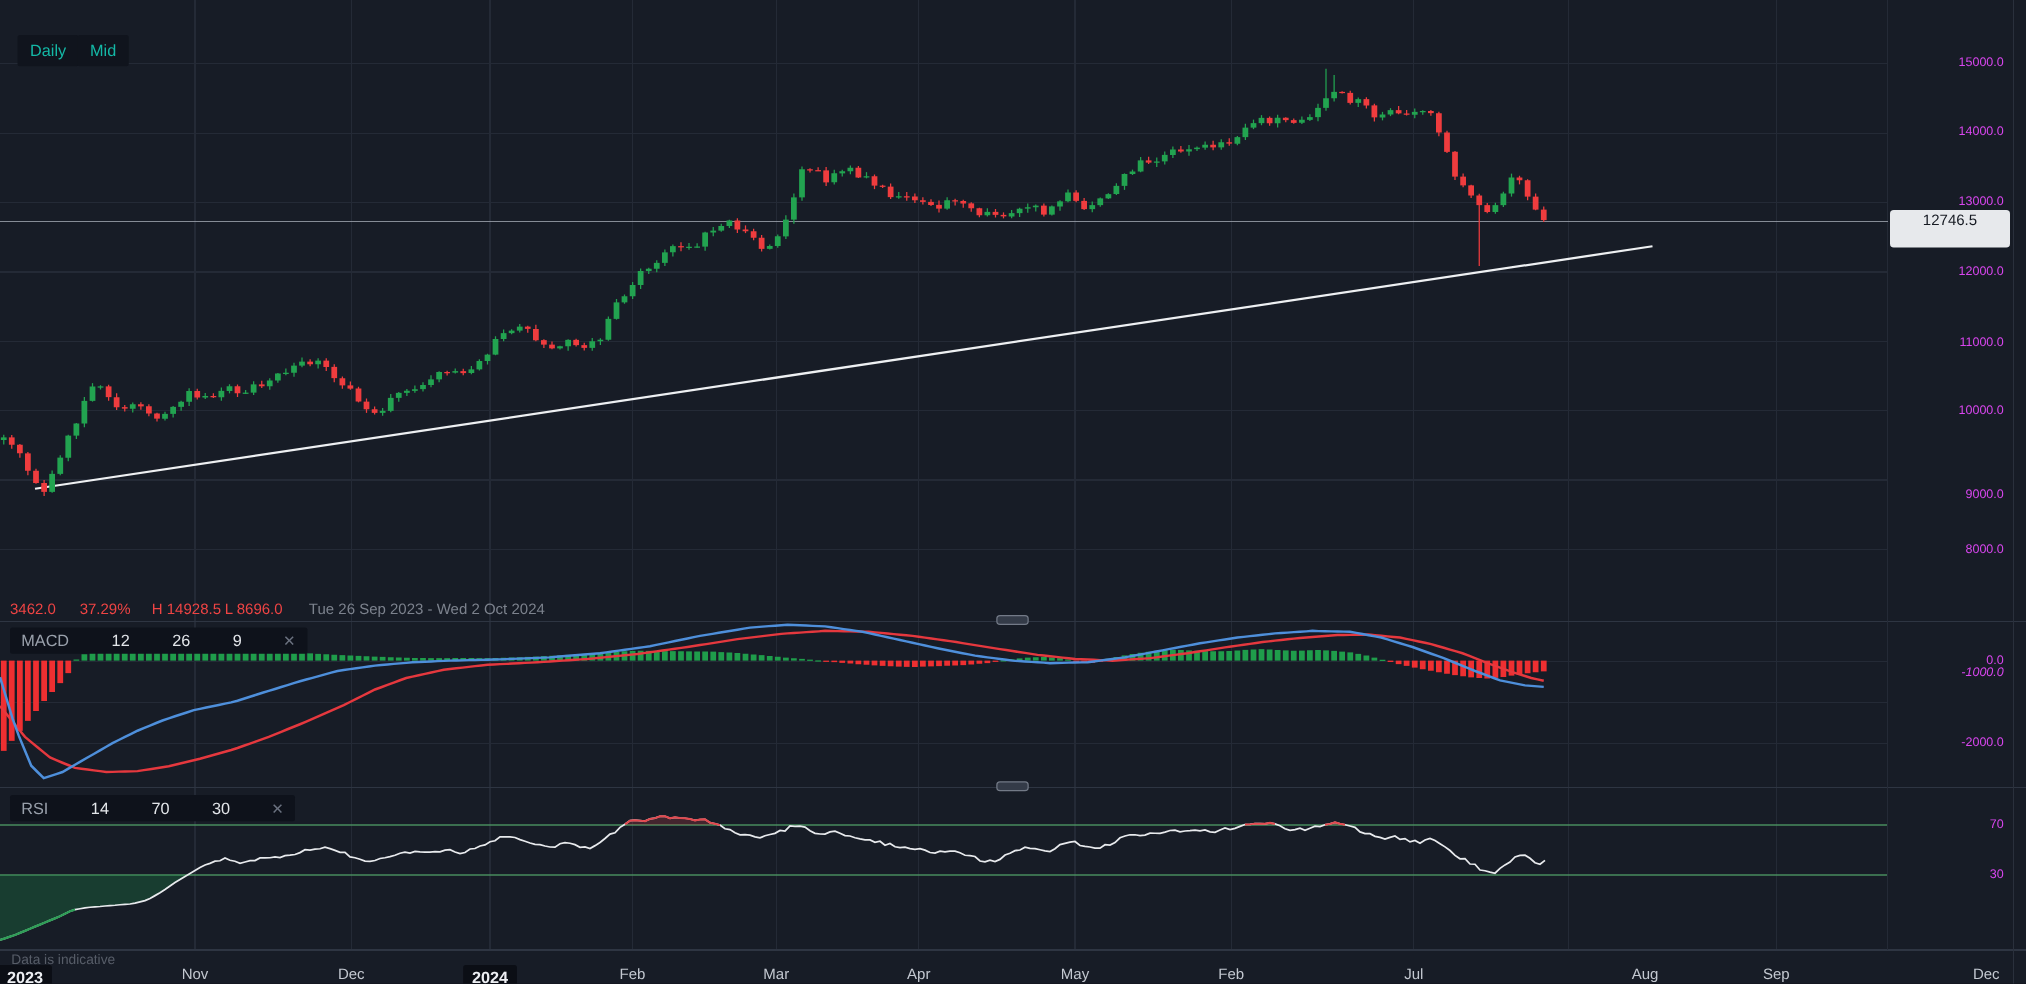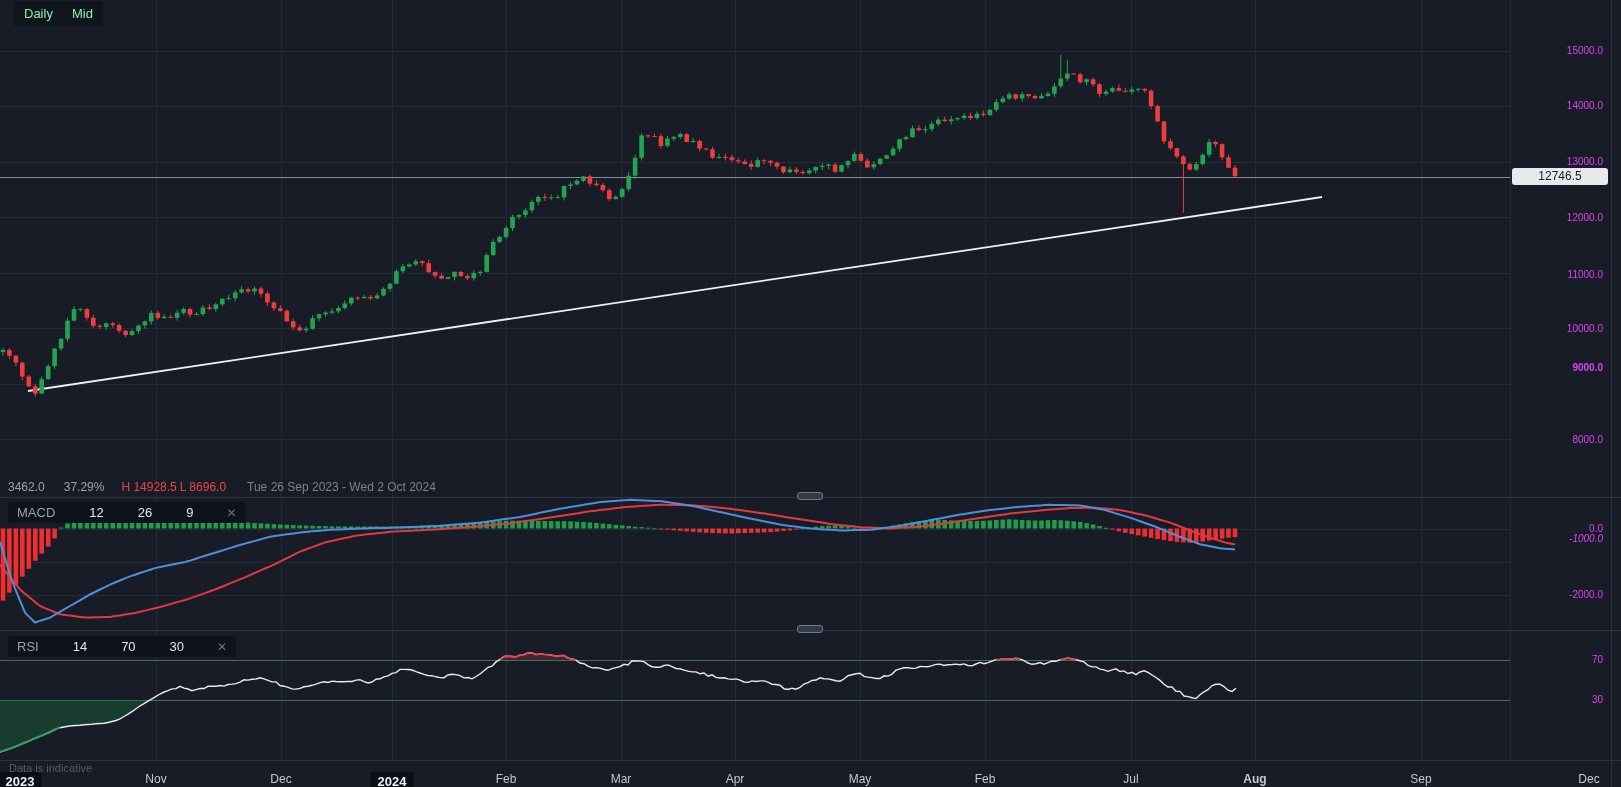--- a/index.html
+++ b/index.html
@@ -1,32 +1,32 @@
 <!DOCTYPE html>
 <html><head>
 <meta charset="utf-8">
 <style>
   html,body{margin:0;padding:0;background:#10141b;}
   .stage{position:relative;width:1621px;height:787px;background:#171c26;overflow:hidden;
          font-family:"Liberation Sans",sans-serif;-webkit-user-select:none;user-select:none;}
   #chart-svg{position:absolute;left:0;top:0;}
-  .btn{position:absolute;top:1px;background:#10141d;color:#86efac;font-size:13px;
+  .btn{position:absolute;top:28px;background:#10141d;color:#14b8a6;font-size:13px;
        padding:6px 10px;border-radius:2px;cursor:pointer;line-height:1;}
   .status-line{position:absolute;left:8px;top:480px;font-size:12px;display:flex;align-items:center;white-space:nowrap;}
-  .status-line .blue{color:#a3a3a3;}
+  .status-line .blue{color:#ef4444;}
   .status-line .white{color:#ef4444;}
   .status-line .gray{color:#7c828d;}
   .pane-chip{position:absolute;background:#0e121b;border-radius:2px;padding:4px 9px;
              font-size:13px;display:flex;align-items:center;color:#e3e6ea;line-height:1;gap:24px;}
   .pane-chip .chip-title{color:#99a0ab;}
   .pane-chip .num{margin-left:10px;color:#e3e6ea;}
   .pane-chip .close{margin-left:9px;color:#6b7280;cursor:pointer;font-size:12px;}
   .axis-label{position:absolute;right:8px;font-size:10px;color:#d946ef;line-height:16px;height:16px;}
   .price-axis,.macd-axis,.rsi-axis{position:absolute;left:1510px;width:101px;top:0;height:760px;cursor:ns-resize;}
-  .price-chip{position:absolute;left:1512px;top:168px;width:96px;height:17px;background:#e7e9ec;
+  .price-chip{position:absolute;left:1512px;top:168px;width:96px;height:30px;background:#e7e9ec;
               color:#161a22;font-size:12px;border-radius:3px;text-align:center;line-height:17px;z-index:3;}
   .time-axis{position:absolute;left:0;top:761px;width:1621px;height:26px;cursor:ew-resize;}
   .time-label{position:absolute;top:11px;transform:translateX(-50%);font-size:12px;color:#c3c8d0;white-space:nowrap;}
   .time-label.year{font-size:13px;font-weight:bold;color:#edeff3;background:#0b0e15;padding:2px 7px;border-radius:2px;}
   .footer-note{position:absolute;left:9px;top:762px;font-size:11px;color:#575d68;}
   .sep-handle{position:absolute;left:797px;width:26px;height:8px;background:#343b48;
               border:1px solid #737a87;border-radius:3px;box-sizing:border-box;cursor:ns-resize;z-index:2;}
 </style>
 </head>
 <body>
@@ -683,41 +683,41 @@
     <span class="close">✕</span>
   </div>
 
   <div class="price-axis" id="price-axis">
       <div class="axis-label" style="top: 43px;">15000.0</div>
       <div class="axis-label" style="top: 98px;">14000.0</div>
       <div class="axis-label" style="top: 154px;">13000.0</div>
       <div class="axis-label" style="top: 210px;">12000.0</div>
       <div class="axis-label" style="top: 267px;">11000.0</div>
       <div class="axis-label" style="top: 321px;">10000.0</div>
-      <div class="axis-label" style="top: 360px; font-weight: bold;">9000.0</div>
+      <div class="axis-label" style="top: 388px;">9000.0</div>
       <div class="axis-label" style="top: 432px;">8000.0</div>
       <div class="axis-label" style="top: 521px;">0.0</div>
       <div class="axis-label" style="top: 531px; font-style: italic;">-1000.0</div>
       <div class="axis-label" style="top: 587px;">-2000.0</div>
       <div class="axis-label" style="top: 652px;">70</div>
       <div class="axis-label" style="top: 692px;">30</div>
     </div>
   <div class="price-chip">12746.5</div>
   <div class="time-axis" id="time-axis">
       <div class="time-label year" style="left: 20px;">2023</div>
       <div class="time-label" style="left: 156px;">Nov</div>
       <div class="time-label" style="left: 281px;">Dec</div>
       <div class="time-label year" style="left: 392px;">2024</div>
       <div class="time-label" style="left: 506px;">Feb</div>
       <div class="time-label" style="left: 621px;">Mar</div>
       <div class="time-label" style="left: 735px;">Apr</div>
       <div class="time-label" style="left: 860px;">May</div>
       <div class="time-label" style="left: 985px;">Feb</div>
       <div class="time-label" style="left: 1131px;">Jul</div>
-      <div class="time-label" style="left: 1255px; font-weight: bold;">Aug</div>
+      <div class="time-label" style="left: 1316px;">Aug</div>
       <div class="time-label" style="left: 1421px;">Sep</div>
       <div class="time-label" style="left: 1589px;">Dec</div>
     </div>
 
   <div class="sep-handle" style="top:492px;"></div>
   <div class="sep-handle" style="top:625px;"></div>
 
   <div class="footer-note">Data is indicative</div>
 </div>
 

